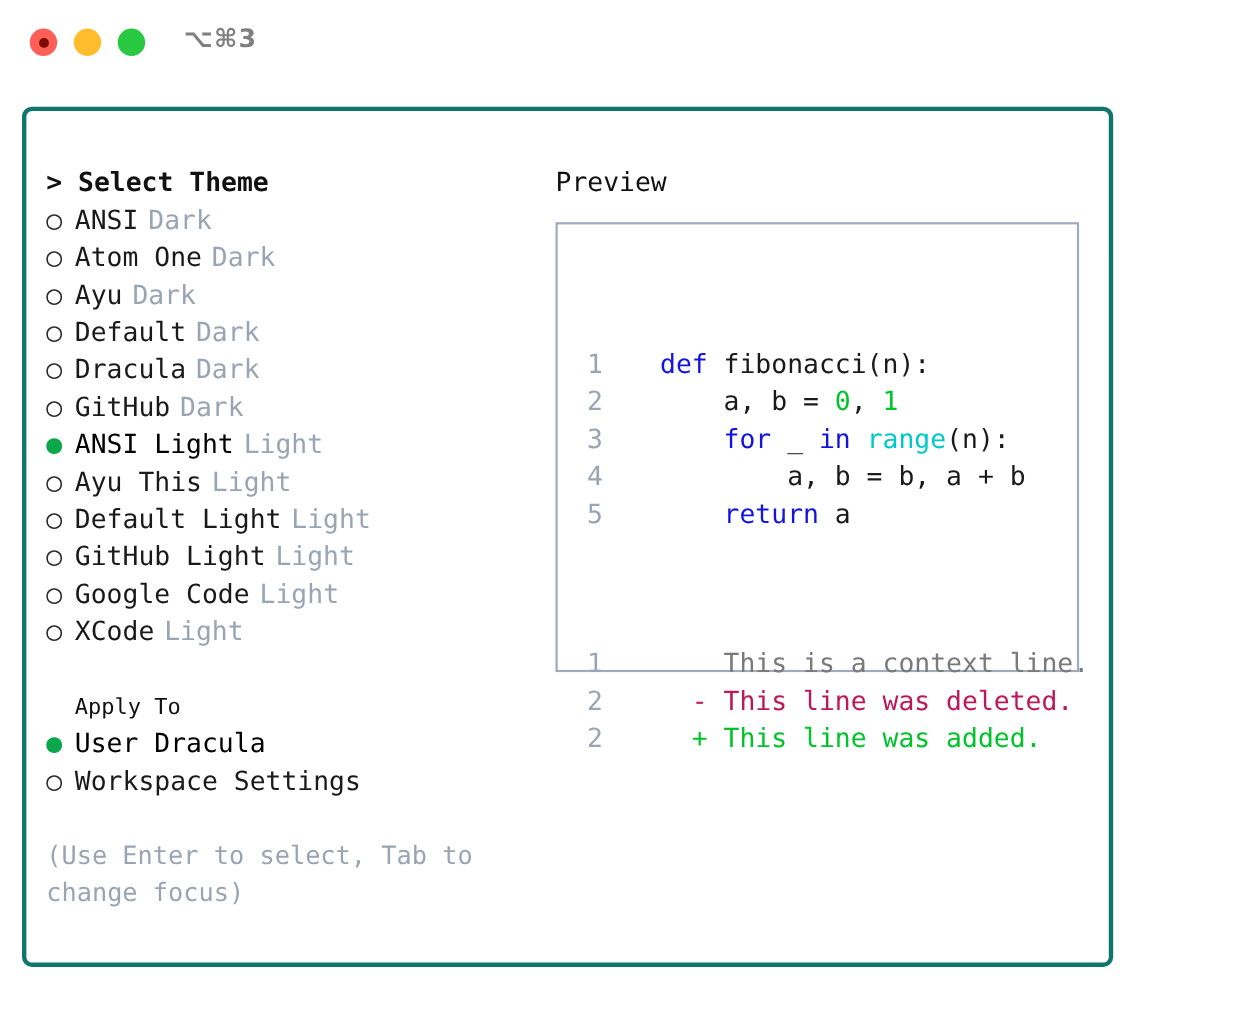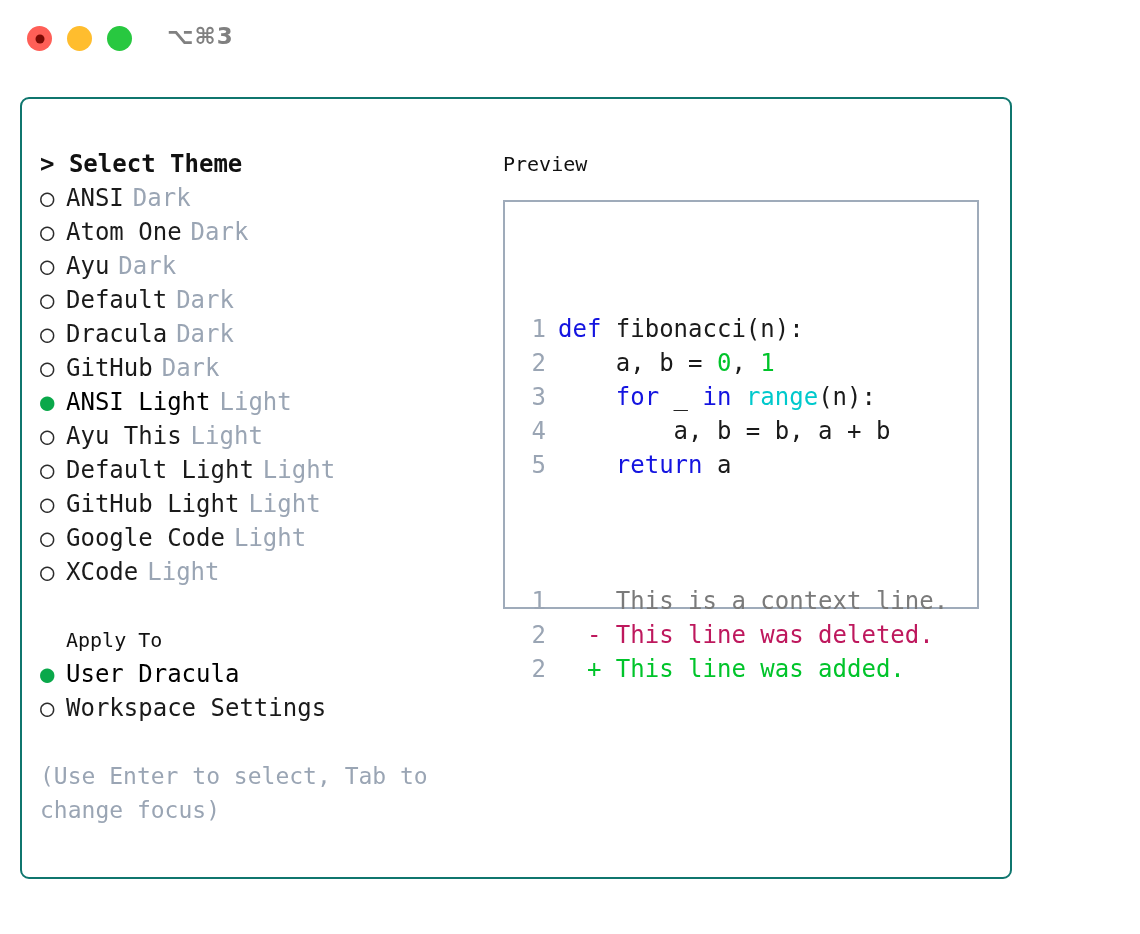--- a/index.html
+++ b/index.html
@@ -70,21 +70,21 @@
     font-family: "DejaVu Sans", "Liberation Sans", sans-serif;
   }
 
   
   .panel {
     position: absolute;
     left: 20px;
     top: 97px;
     width: 992px;
     height: 782px;
-    border: 2px solid #0f766e;
+    border: 4px solid #0f766e;
     border-radius: 9px;
     background: #ffffff;
     box-sizing: border-box;
   }
 
   .columns {
     position: absolute;
     left: 0; top: 0;
     width: 100%;
     height: 100%;
@@ -147,21 +147,21 @@
   }
 
   
   .right-col {
     position: absolute;
     left: 481px;
     top: 48px;
     width: 500px;
   }
   .preview-title {
-    font-size: 20px;
+    font-size: 24px;
     line-height: 34px;
     color: #111111;
     white-space: pre;
   }
   .preview-box {
     margin-top: 19px;
     width: 476px;
     height: 409px;
     border: 2px solid #9fabba;
     background: #ffffff;
@@ -178,21 +178,21 @@
     white-space: pre;
   }
   .code-line { display: flex; white-space: pre; }
   .lineno {
     color: #9aa5b4;
     width: 30px;
     flex: 0 0 30px;
     text-align: right;
     margin-right: 12px;
   }
-  .code-text { white-space: pre; }
+  .code-text { white-space: pre; margin-left: 40px; }
 
   .tok-plain { color: #1a1a1a; }
   .tok-kw    { color: #1414e0; }
   .tok-fn    { color: #00c9cc; }
   .tok-num   { color: #00c42a; }
 
   .diff-block { margin-top: 34px; }
   .diff-ctx { color: #7a7a7a; }
   .diff-del { color: #be185d; }
   .diff-add { color: #00c42a; text-align: center; }

